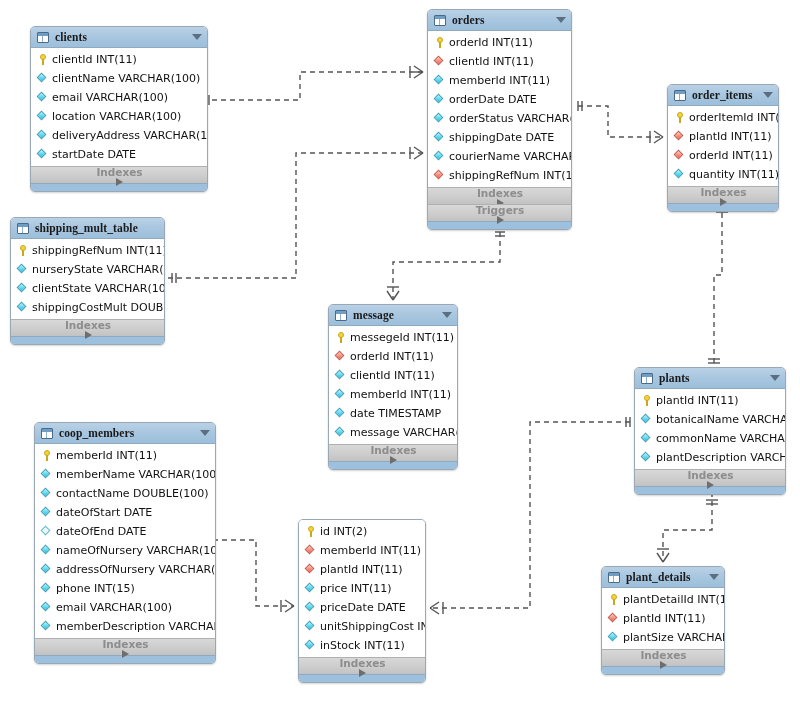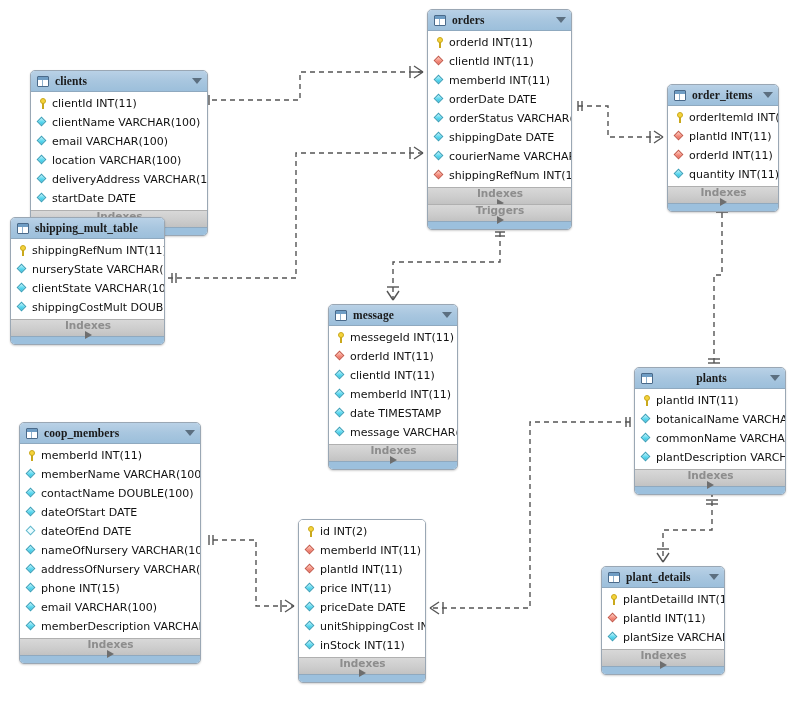--- a/index.html
+++ b/index.html
@@ -290,21 +290,21 @@
       <path class="rel-line" d="M 213,540 L 256,540 L 256,606 L 294,606"></path>
       <line class="rel-mark" x1="209" y1="535" x2="209" y2="545"></line>
       <line class="rel-mark" x1="213" y1="535" x2="213" y2="545"></line>
       <line class="rel-mark" x1="294" y1="606" x2="285" y2="600"></line>
       <line class="rel-mark" x1="294" y1="606" x2="285" y2="612"></line>
       <line class="rel-mark" x1="281" y1="600" x2="281" y2="612"></line>
     </g>
 
   </svg>
 
-  <div class="table-box" style="left:30px; top:26px; width:178px;margin-top:44px;">
+  <div class="table-box" style="left:30px; top:26px; width:178px;">
     <div class="tbl-header">
       <span class="tbl-icon"></span>
       <span class="tbl-title">clients</span>
       <span class="chevron"></span>
     </div>
     <div class="tbl-fields">
       <div class="field-row">
           <span class="f-icon key"></span>
           <span class="f-name">clientId INT(11)</span>
         </div>
@@ -481,21 +481,21 @@
           <span class="f-name">message VARCHAR(200)</span>
         </div>
     </div>
     <div class="tbl-bar">
       <span class="bar-label">Indexes</span>
       <span class="bar-arrow"></span>
     </div>
     <div class="tbl-foot"></div>
   </div>
 
-  <div class="table-box" style="left:634px; top:367px; width:152px;text-align:center;">
+  <div class="table-box" style="left:634px; top:367px; width:152px;">
     <div class="tbl-header">
       <span class="tbl-icon"></span>
       <span class="tbl-title">plants</span>
       <span class="chevron"></span>
     </div>
     <div class="tbl-fields">
       <div class="field-row">
           <span class="f-icon key"></span>
           <span class="f-name">plantId INT(11)</span>
         </div>
@@ -512,21 +512,21 @@
           <span class="f-name">plantDescription VARCHAR(200)</span>
         </div>
     </div>
     <div class="tbl-bar">
       <span class="bar-label">Indexes</span>
       <span class="bar-arrow"></span>
     </div>
     <div class="tbl-foot"></div>
   </div>
 
-  <div class="table-box" style="left:19px; top:422px; width:182px;">
+  <div class="table-box" style="left:34px; top:422px; width:182px;">
     <div class="tbl-header">
       <span class="tbl-icon"></span>
       <span class="tbl-title">coop_members</span>
       <span class="chevron"></span>
     </div>
     <div class="tbl-fields">
       <div class="field-row">
           <span class="f-icon key"></span>
           <span class="f-name">memberId INT(11)</span>
         </div>

